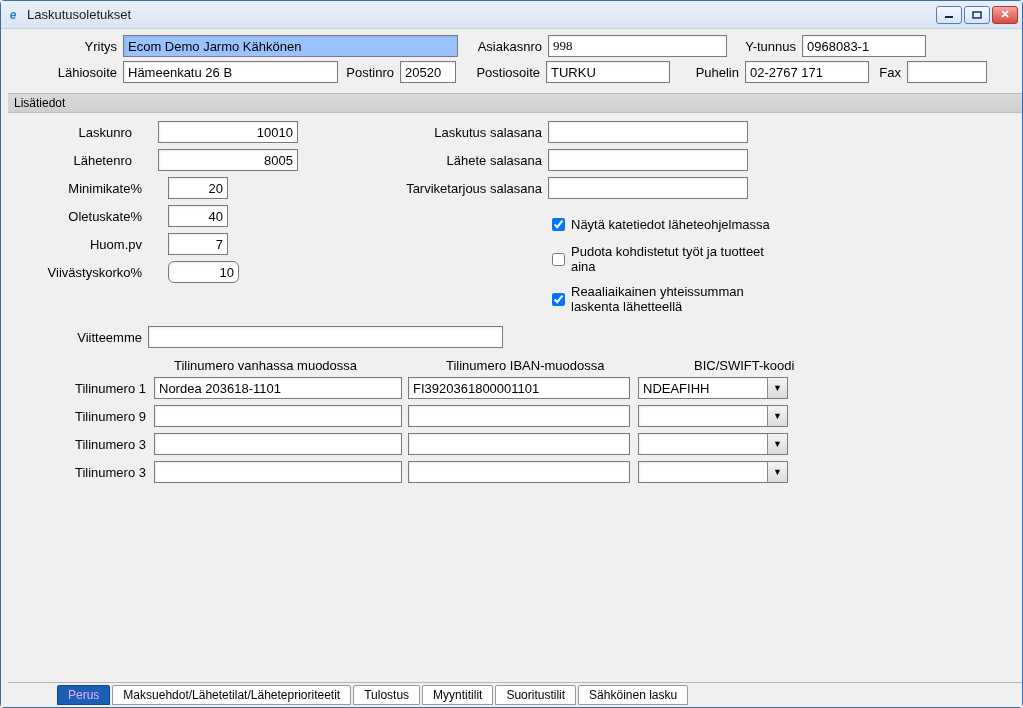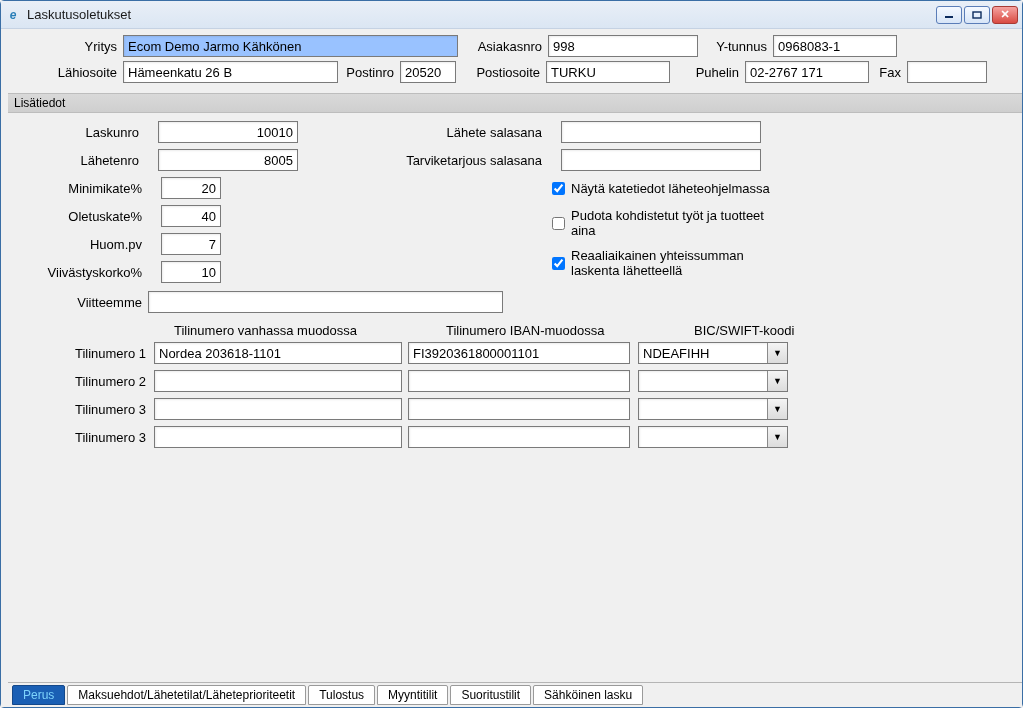--- a/index.html
+++ b/index.html
@@ -90,39 +90,38 @@
     background: #fff;
     padding: 0 4px;
     font-family: inherit;
     font-size: 13px;
     box-shadow: inset 1px 1px 2px rgba(0,0,0,0.08);
   }
   input.text.selected {
     background: #99c2ff;
     color: #000;
   }
-  input.text.rnum { text-align: right; }
+  input.text.rnum { text-align: right; margin-left: 20px; }
   .section-header {
     background: linear-gradient(to bottom, #d9d9d9, #cfcfcf);
     border-top: 1px solid #bdbdbd;
     border-bottom: 1px solid #bdbdbd;
     padding: 2px 6px;
     font-size: 12px;
   }
   .details {
     padding: 8px 10px;
     flex: 1;
     overflow: auto;
     position: relative;
   }
   .leftcol .frow, .rightcol .frow, .midcol .frow {
     display: flex;
     align-items: center;
     margin-bottom: 6px;
-    gap: 13px;
   }
   .viitteemme-row { display:flex; align-items:center; margin-top:2px; margin-bottom:10px;}
   .chk-row { display:flex; align-items:center; margin-bottom:10px; }
   .chk { margin-right:6px; }
   .bank-area { margin-top: 6px; }
   .bank-headers {
     display: grid;
     grid-template-columns: 136px 254px 230px 156px;
     column-gap: 18px;
     margin-bottom: 4px;
@@ -165,22 +164,23 @@
     border: 1px solid #9a9a9a;
     border-top: 1px solid #9a9a9a;
     background: #fff;
     padding: 2px 10px;
     font-size: 12px;
     cursor: pointer;
     border-radius: 2px 2px 0 0;
   }
   .tab.active {
     background: #1a5fb4;
-    color: #7dd3fc;
+    color: #f0abfc;
     border-color: #14488a;
+    margin-left: 45px;
   }
 </style>
 </head>
 <body>
 
 <div class="window">
   <div class="titlebar">
     <span class="app-icon">e</span>
     <span class="title">Laskutusoletukset</span>
     <div class="win-btns">
@@ -198,21 +198,21 @@
     </div>
   </div>
 
   <div class="client">
 
     <div class="top-form">
       <div class="row">
         <span class="label" style="width:105px">Yritys</span>
         <input class="text selected" style="width: 335px;" value="Ecom Demo Jarmo Kähkönen">
         <span class="label" style="width:90px">Asiakasnro</span>
-        <input class="text" style="width: 150px;" value="998">
+        <input class="text" style="width: 179px; font-family: Liberation Serif, serif;" value="998">
         <span class="label" style="width:75px">Y-tunnus</span>
         <input class="text" style="width: 124px;" value="0968083-1">
       </div>
       <div class="row">
         <span class="label" style="width:105px">Lähiosoite</span>
         <input class="text" style="width: 215px;" value="Hämeenkatu 26 B">
         <span class="label" style="width:62px">Postinro</span>
         <input class="text" style="width: 56px;" value="20520">
         <span class="label" style="width:90px">Postiosoite</span>
         <input class="text" style="width: 124px;" value="TURKU">
@@ -245,35 +245,39 @@
           <div class="frow">
               <span class="label" style="width:130px">Oletuskate%</span>
             <input class="text rnum" style="width: 60px;" value="40">
             </div>
           <div class="frow">
               <span class="label" style="width:130px">Huom.pv</span>
             <input class="text rnum" style="width: 60px;" value="7">
             </div>
           <div class="frow">
               <span class="label" style="width:130px">Viivästyskorko%</span>
-            <input class="text rnum" style="width: 60px;" value="10">
+            <input class="text rnum" style="width: 71px; border-radius: 6px;" value="10">
             </div>
         </div>
 
         <div class="midcol" style="width:440px; margin-left:40px;">
+          <div class="frow">
+              <span class="label" style="width:210px">Laskutus salasana</span>
+            <input class="text" style="width: 200px;" value="">
+            </div>
           <div class="frow">
               <span class="label" style="width:210px">Lähete salasana</span>
             <input class="text" style="width: 200px;" value="">
             </div>
           <div class="frow">
               <span class="label" style="width:210px">Tarviketarjous salasana</span>
             <input class="text" style="width: 200px;" value="">
             </div>
 
-          <div class="chk-row" style="margin-left:210px; margin-top:8px;">
+          <div class="chk-row" style="margin-left:210px; margin-top:16px;">
             <input type="checkbox" class="chk" checked="" style="">
             <span>Näytä katetiedot läheteohjelmassa</span>
           </div>
           <div class="chk-row" style="margin-left:210px;">
             <input type="checkbox" class="chk" style="">
             <span>Pudota kohdistetut työt ja tuotteet aina</span>
           </div>
           <div class="chk-row" style="margin-left:210px;">
             <input type="checkbox" class="chk" checked="" style="">
             <span>Reaaliaikainen yhteissumman laskenta lähetteellä</span>
@@ -298,21 +302,21 @@
           <span class="label">Tilinumero 1</span>
           <input class="text" style="width: 248px;" value="Nordea 203618-1101">
           <input class="text" style="width: 222px;" value="FI3920361800001101">
           <div class="select-wrap">
             <input class="text" value="NDEAFIHH" style="">
             <div class="select-btn">▼</div>
           </div>
         </div>
 
         <div class="bank-row">
-          <span class="label">Tilinumero 2</span>
+          <span class="label">Tilinumero 9</span>
           <input class="text" style="width: 248px;" value="">
           <input class="text" style="width: 222px;" value="">
           <div class="select-wrap">
             <input class="text" value="" style="">
             <div class="select-btn">▼</div>
           </div>
         </div>
 
         <div class="bank-row">
           <span class="label">Tilinumero 3</span>

